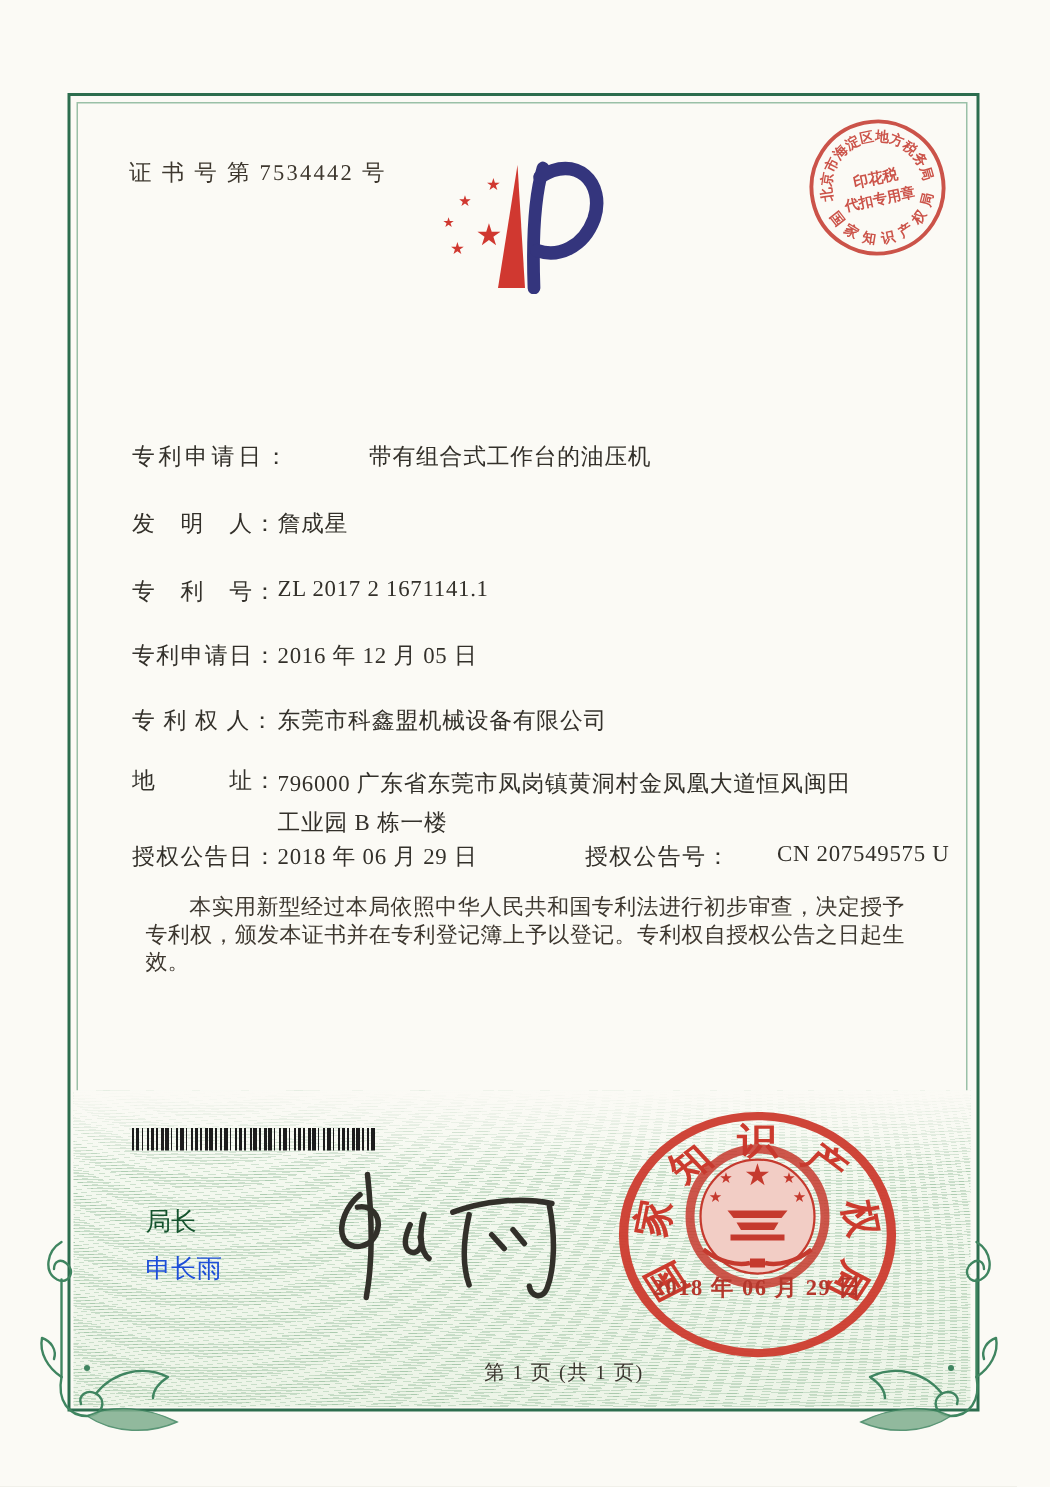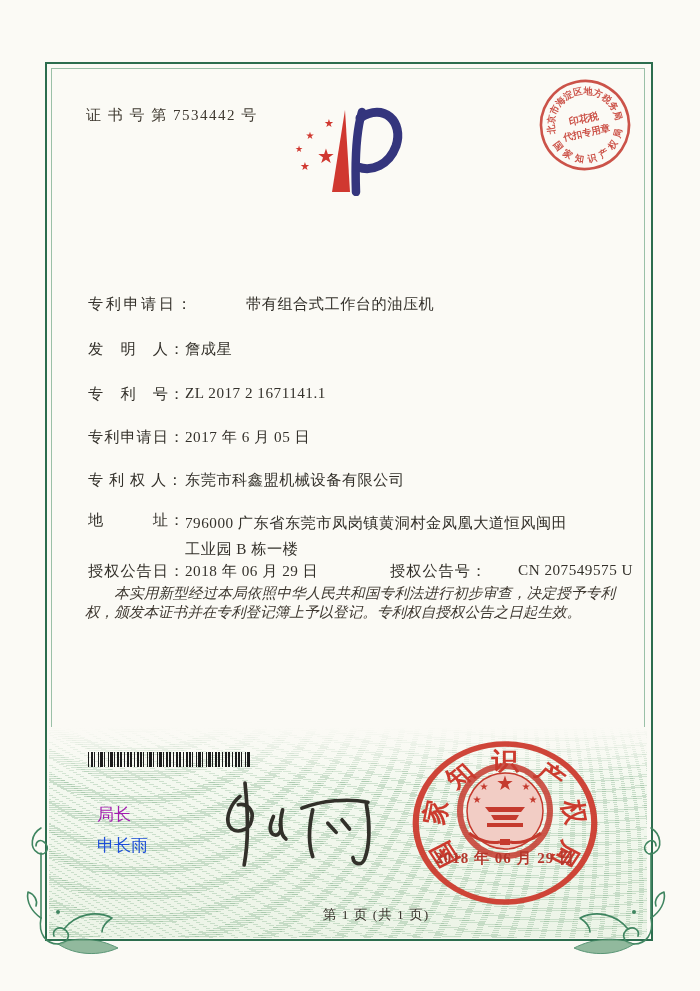--- a/index.html
+++ b/index.html
@@ -39,26 +39,26 @@
   .row .lbl{letter-spacing:1px;}
   .row .val{position:absolute;left:97px;letter-spacing:.5px;}
   .row-name .lbl{letter-spacing:2.5px;}
   .row-name .val{left:158px;}
   .addr-line{display:block;line-height:26px;}
   .pair2{position:absolute;left:302px;}
   .pair2 .val{left:128px;}
   
   .paras{position:absolute;left:85px;top:584px;width:530px;font-size:14.6px;
     line-height:18.7px;color:#3d372f;text-align:justify;}
-  .paras p{margin:0;text-indent:2em;font-style:italic;}
+  .paras p{margin:12px;text-indent:2em;}
   
   .barcode{position:absolute;left:88px;top:752px;width:162px;height:15px;
     background:repeating-linear-gradient(90deg,#1c1c1c 0 1.5px,rgba(0,0,0,0) 1.5px 2.6px,
       #1c1c1c 2.6px 5px,rgba(0,0,0,0) 5px 6.4px,#1c1c1c 6.4px 7.4px,rgba(0,0,0,0) 7.4px 9.8px);}
-  .sig-title{position:absolute;left:97px;top:803px;font-size:17px;color:#a21caf;}
+  .sig-title{position:absolute;left:97px;top:803px;font-size:17px;color:#14532d;}
   .sig-name{position:absolute;left:97px;top:834px;font-size:17px;color:#1d4ed8;}
   .signature{position:absolute;left:202px;top:778px;}
   .signature path{fill:none;stroke:#32302a;stroke-width:4.4px;stroke-linecap:round;stroke-linejoin:round;}
   .seal-main{position:absolute;left:400px;top:730px;}
   .seal-main .ring text{fill:#cc3b2e;font-weight:700;font-size:24px;}
   .seal-ellipse{fill:none;stroke:#cc3b2e;stroke-width:5.5px;opacity:.95;}
   .seal-date{fill:#b4372c;font-weight:700;font-size:15px;text-anchor:middle;letter-spacing:1px;}
   .emblem .red{fill:#c53a2e;}
   .emblem text{font-family:"DejaVu Sans",sans-serif;fill:#c53a2e;text-anchor:middle;}
   .footer{position:absolute;left:45px;top:906px;width:662px;text-align:center;
@@ -132,21 +132,21 @@
     <div class="row" style="top:339px">
       <span class="lbl">发　明　人：</span>
       <span class="val">詹成星</span>
     </div>
     <div class="row" style="top:384px">
       <span class="lbl">专　利　号：</span>
       <span class="val">ZL 2017 2 1671141.1</span>
     </div>
     <div class="row" style="top:427px">
       <span class="lbl">专利申请日：</span>
-      <span class="val">2017 年 6 月 05 日</span>
+      <span class="val">2016 年 12 月 05 日</span>
     </div>
     <div class="row" style="top:470px">
       <span class="lbl">专 利 权 人：</span>
       <span class="val">东莞市科鑫盟机械设备有限公司</span>
     </div>
     <div class="row" style="top:510px">
       <span class="lbl">地　　　址：</span>
       <span class="val">
         <span class="addr-line">796000 广东省东莞市凤岗镇黄洞村金凤凰大道恒风闽田</span>
         <span class="addr-line">工业园 B 栋一楼</span>

